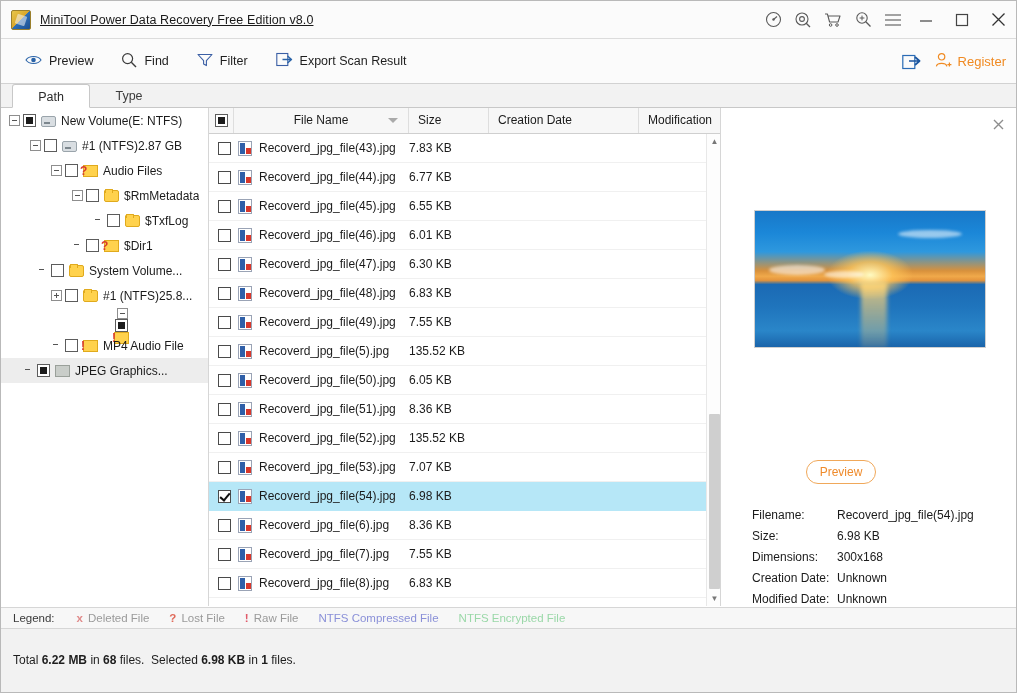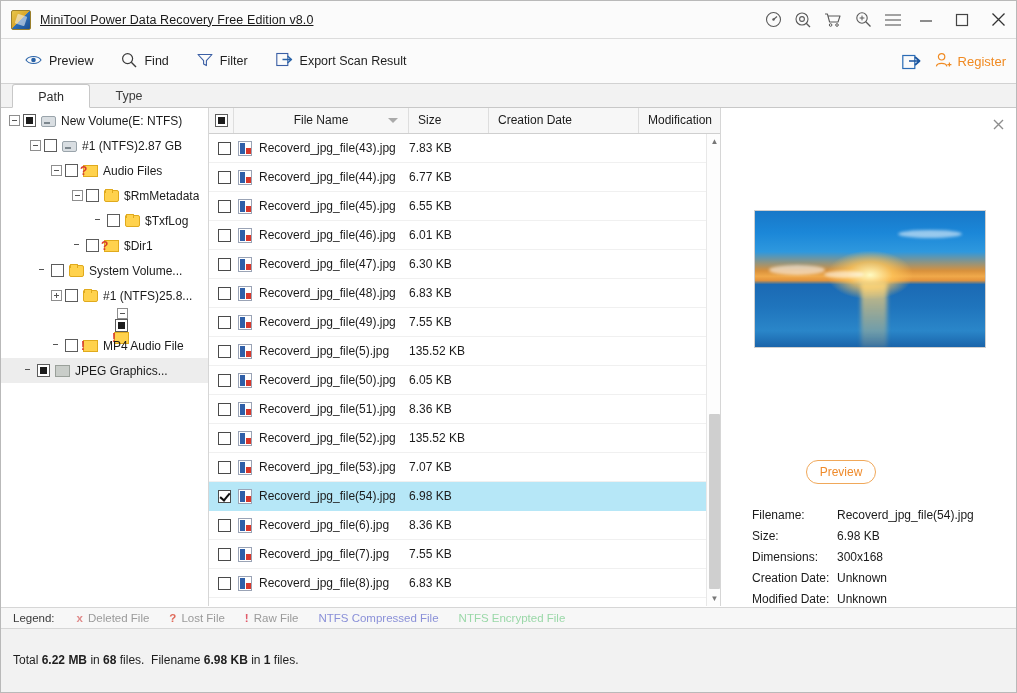--- a/index.html
+++ b/index.html
@@ -630,17 +630,17 @@
           <span style="color: rgb(138, 144, 216);">NTFS Compressed File</span>
         </span>
         <span class="lg-item">
           <span style="color: rgb(154, 216, 168);">NTFS Encrypted File</span>
         </span>
       </span>
   </div>
 
   <div class="statusbar">
     <div class="status-text">
-      <span>Total </span><b>6.22 MB</b><span> in </span><b>68</b><span> files.</span>&nbsp;&nbsp;<span>Filename </span><b>6.98 KB</b><span> in </span><b>1</b><span> files.</span>
+      <span>Total </span><b>6.22 MB</b><span> in </span><b>68</b><span> files.</span>&nbsp;&nbsp;<span>Selected </span><b>6.98 KB</b><span> in </span><b>1</b><span> files.</span>
     </div>
 
   </div>
 </div>
 
 </body></html>

